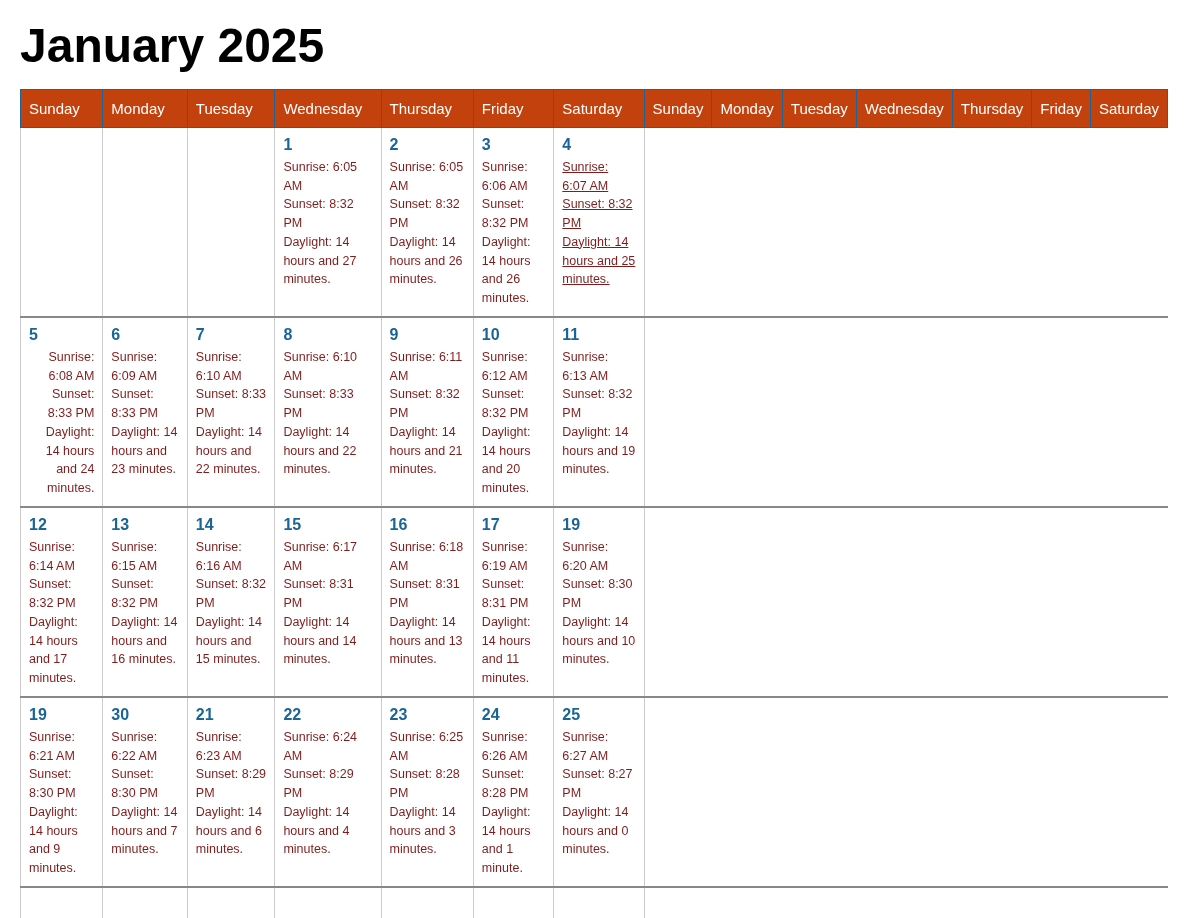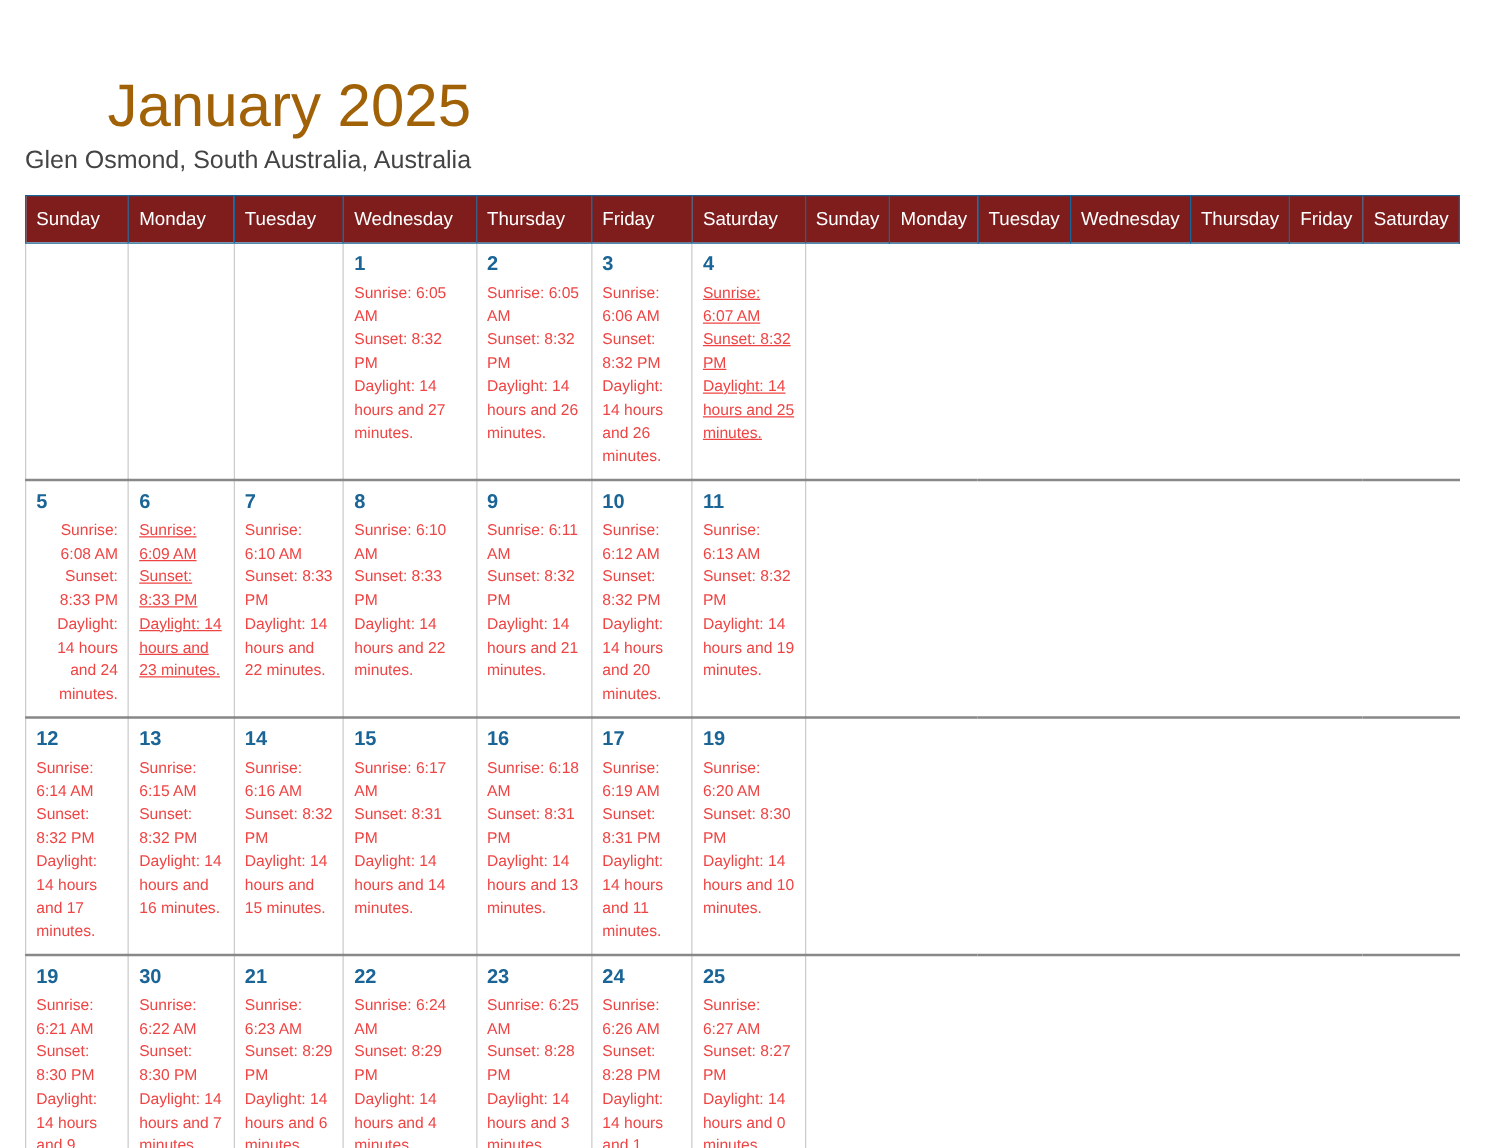--- a/index.html
+++ b/index.html
@@ -42,37 +42,36 @@
       font-size: 20px;
       font-weight: bold;
       color: #1565c0;
       margin-top: -2px;
     }
     .title-block {
       text-align: right;
     }
     .month-title {
       font-size: 48px;
-      font-weight: normal;
-      color: #a16207;
+      font-weight: bold;
+      color: #000000;
       line-height: 1.1;
-      margin-top: 40px;
     }
     .location-title {
       font-size: 20px;
       color: #444;
       margin-top: 4px;
     }
     table {
       width: 100%;
       border-collapse: collapse;
       margin-top: 8px;
     }
     thead th {
-      background-color: #7f1d1d;
+      background-color: #c2410c;
       color: #fff;
       padding: 10px 8px;
       font-size: 15px;
       font-weight: normal;
       text-align: left;
       border: 1px solid #1a6496;
     }
     tbody td {
       vertical-align: top;
       padding: 8px;
@@ -83,38 +82,37 @@
       height: 100px;
     }
     .day-number {
       font-size: 16px;
       font-weight: bold;
       color: #1a6496;
       display: block;
       margin-bottom: 4px;
     }
     .day-info {
-      color: #ef4444;
+      color: #7f1d1d;
       font-size: 12.5px;
       line-height: 1.5;
     }
     tbody tr {
       border-bottom: 2px solid #888;
     }
     tbody td.empty {
       background: #fff;
     }
   </style>
 </head>
 <body>
 
 <div class="header">
   <div class="title-block">
     <div class="month-title">January 2025</div>
-    <div class="location-title">Glen Osmond, South Australia, Australia</div>
   </div>
 </div>
 
 <table>
   <thead>
     <tr>
     <th>Sunday</th>
         <th>Monday</th>
         <th>Tuesday</th>
         <th>Wednesday</th>
@@ -162,21 +160,21 @@
       </tr>
       <tr>
         <td>
           <span class="day-number">5</span>
           <div class="day-info" style="white-space: pre-line; text-align: right;">Sunrise: 6:08 AM
 Sunset: 8:33 PM
 Daylight: 14 hours and 24 minutes.</div>
         </td>
         <td>
           <span class="day-number">6</span>
-          <div class="day-info" style="white-space: pre-line; text-decoration: underline;">Sunrise: 6:09 AM
+          <div class="day-info" style="white-space: pre-line;">Sunrise: 6:09 AM
 Sunset: 8:33 PM
 Daylight: 14 hours and 23 minutes.</div>
         </td>
         <td>
           <span class="day-number">7</span>
           <div class="day-info" style="white-space: pre-line;">Sunrise: 6:10 AM
 Sunset: 8:33 PM
 Daylight: 14 hours and 22 minutes.</div>
         </td>
         <td>

